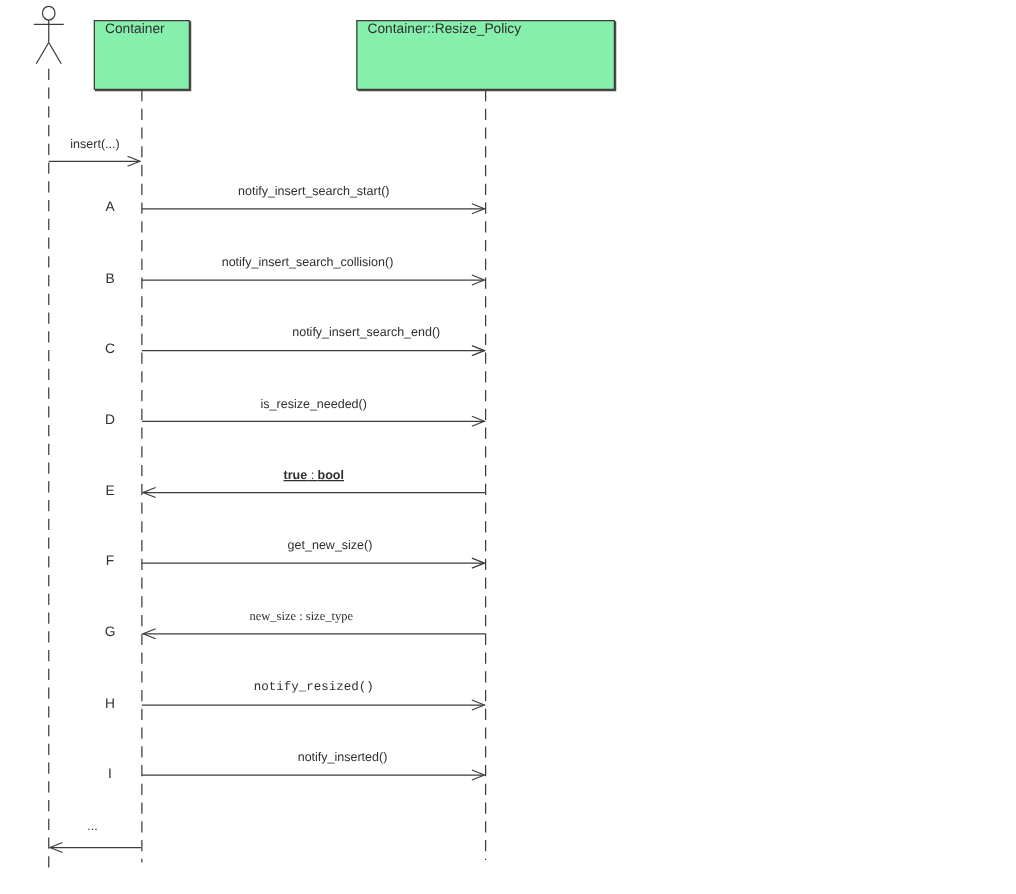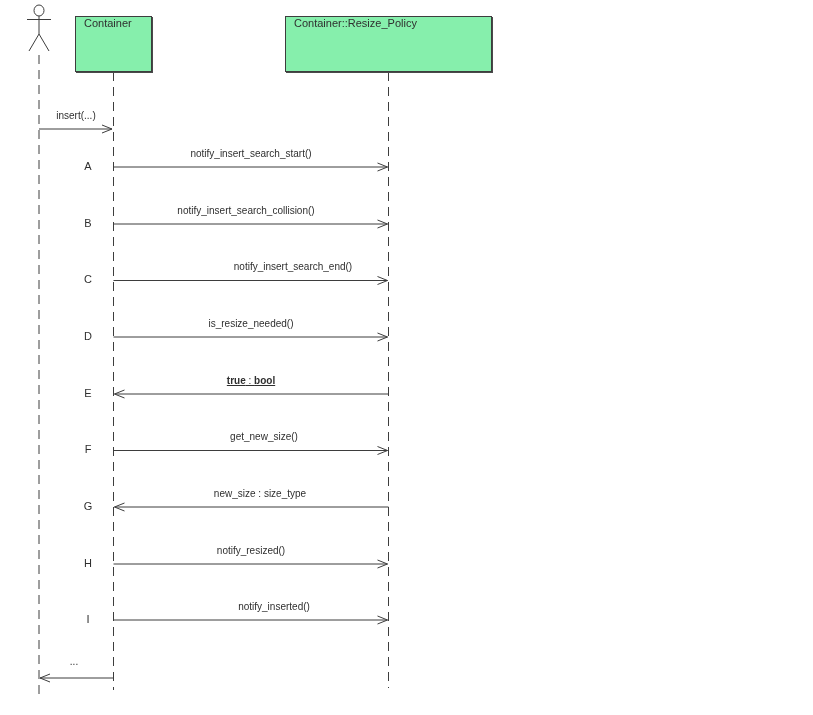--- a/index.html
+++ b/index.html
@@ -89,22 +89,22 @@
     <span>Container::Resize_Policy</span>
   </div>
 
   <div class="msg-label" style="left:76px;  top:109px;">insert(...)</div>
   <div class="msg-label" style="left:251px; top:147px;">notify_insert_search_start()</div>
   <div class="msg-label" style="left:246px; top:204px;">notify_insert_search_collision()</div>
   <div class="msg-label" style="left:251px; top:260px;margin-left:42px;">notify_insert_search_end()</div>
   <div class="msg-label" style="left:251px; top:317px;">is_resize_needed()</div>
   <div class="msg-label" style="left:251px; top:374px;text-decoration:underline;"><b>true</b><span> : </span><b>bool</b></div>
   <div class="msg-label" style="left:251px; top:430px;margin-left:13px;">get_new_size()</div>
-  <div class="msg-label" style="left:260px; top:487px;">new_size : size_type</div>
-  <div class="msg-label" style="left:251px; top:544px;">notify_resized()</div>
+  <div class="msg-label" style="left:241px; top:487px;font-family:Liberation Serif, serif;">new_size : size_type</div>
+  <div class="msg-label" style="left:251px; top:544px;font-family:Liberation Mono, monospace;">notify_resized()</div>
   <div class="msg-label" style="left:234px; top:600px;margin-left:40px;">notify_inserted()</div>
   <div class="msg-label" style="left:74px;  top:655px;">...</div>
 
   <div class="letter" style="left:88px; top:160px;">A</div>
   <div class="letter" style="left:88px; top:217px;">B</div>
   <div class="letter" style="left:88px; top:273px;">C</div>
   <div class="letter" style="left:88px; top:330px;">D</div>
   <div class="letter" style="left:88px; top:387px;">E</div>
   <div class="letter" style="left:88px; top:443px;">F</div>
   <div class="letter" style="left:88px; top:500px;">G</div>

